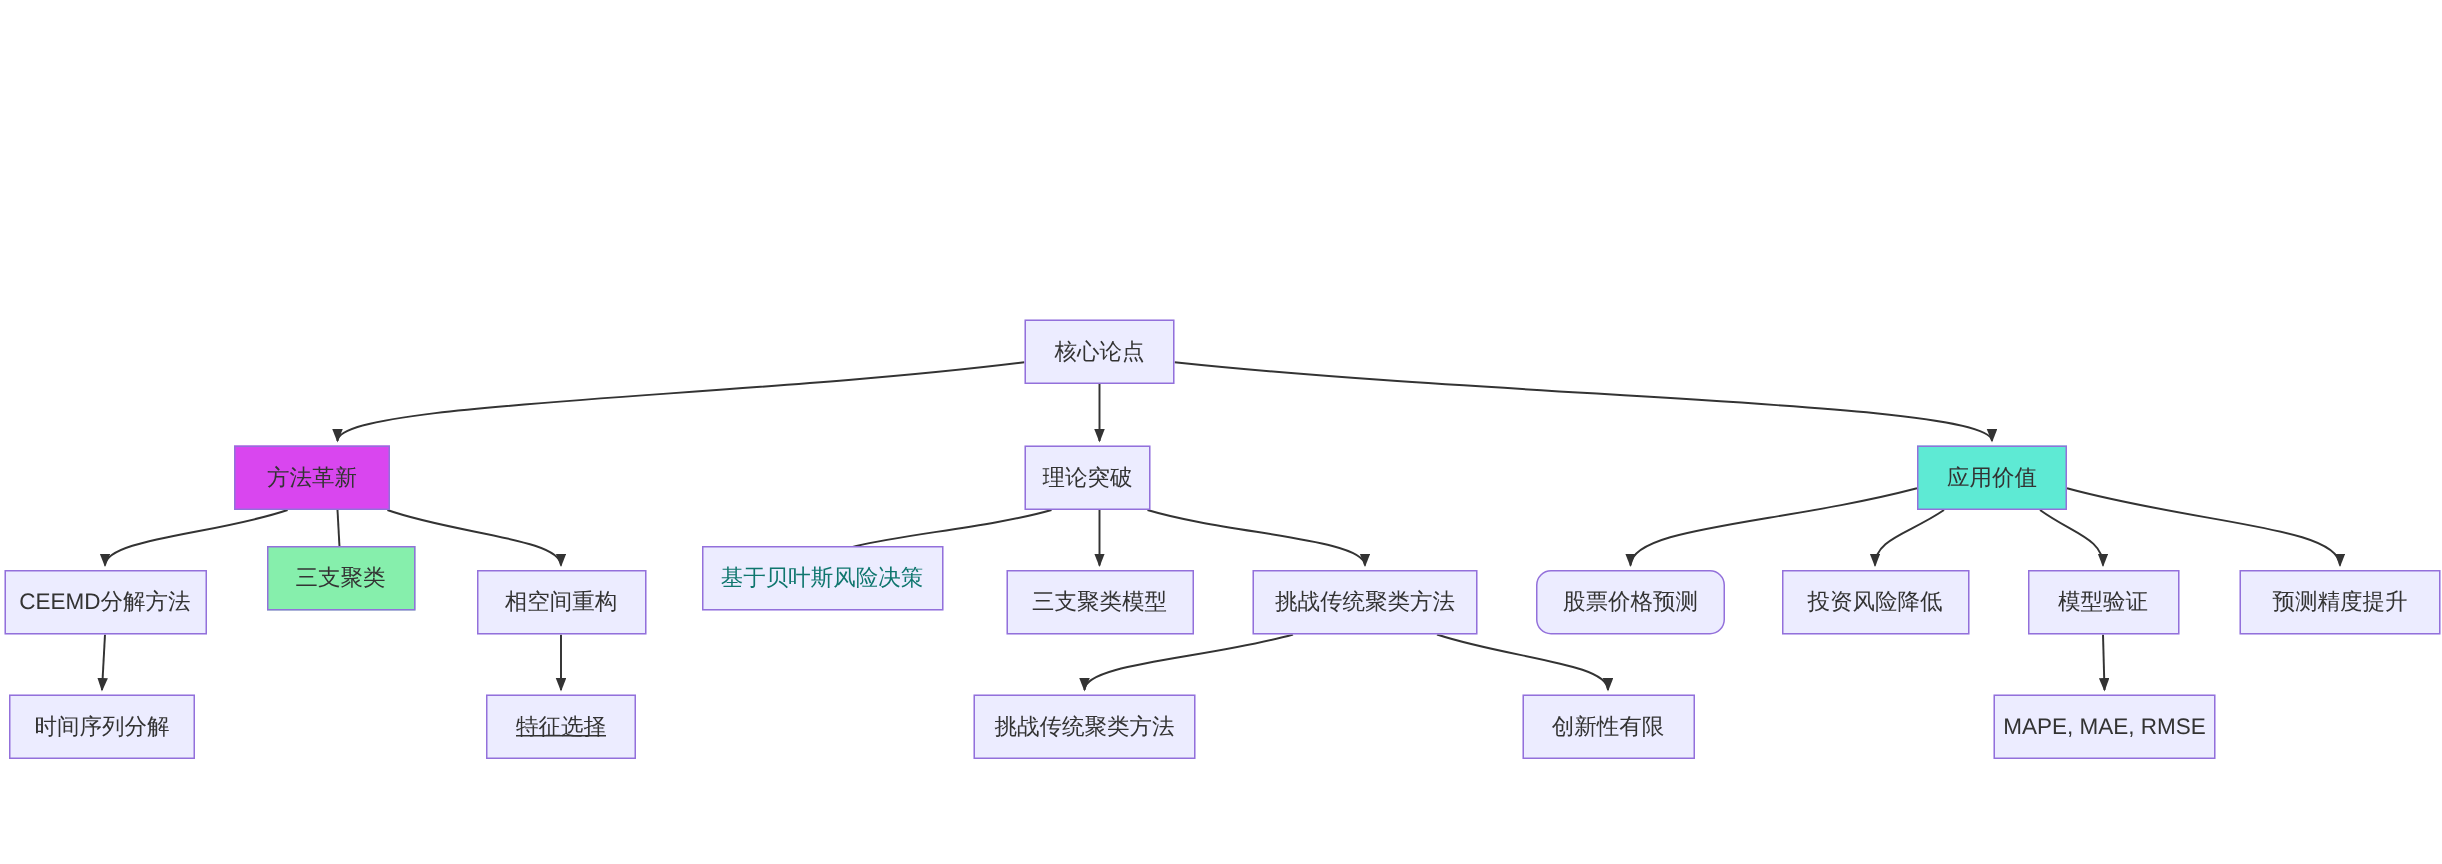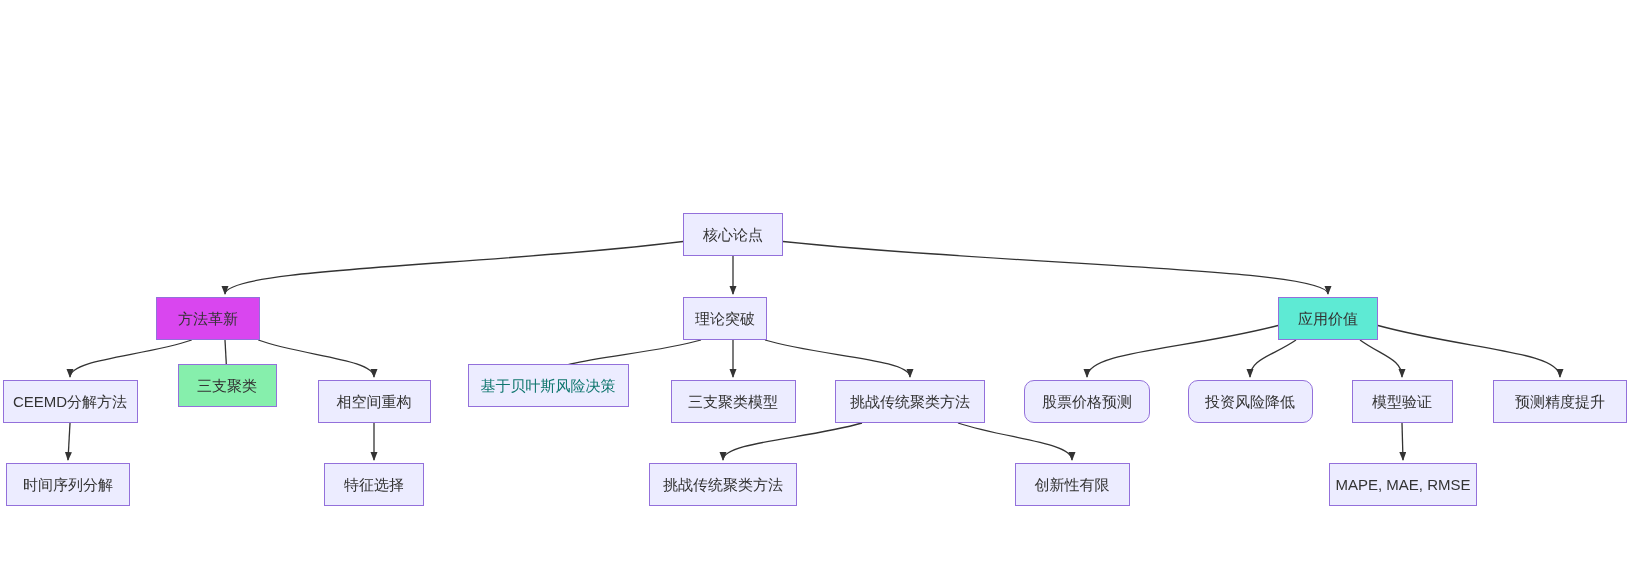--- a/index.html
+++ b/index.html
@@ -78,22 +78,22 @@
       <div class="node" style="left: 156px; top: 297px; width: 104px; height: 43px; background: #d946ef; border-color: rgb(147, 112, 219); color: rgb(51, 51, 51);">方法革新</div>
       <div class="node" style="left: 683px; top: 297px; width: 84px; height: 43px; background: rgb(236, 236, 255); border-color: rgb(147, 112, 219); color: rgb(51, 51, 51);">理论突破</div>
       <div class="node" style="left: 1278px; top: 297px; width: 100px; height: 43px; background: #5eead4; border-color: rgb(147, 112, 219); color: rgb(51, 51, 51);">应用价值</div>
       <div class="node" style="left: 2.5px; top: 380px; width: 135px; height: 43px; background: rgb(236, 236, 255); border-color: rgb(147, 112, 219); color: rgb(51, 51, 51); text-align: center;">CEEMD分解方法</div>
       <div class="node" style="left: 177.5px; top: 364px; width: 99px; height: 43px; background: #86efac; border-color: rgb(147, 112, 219); color: rgb(51, 51, 51);">三支聚类</div>
       <div class="node" style="left: 317.5px; top: 380px; width: 113px; height: 43px; background: rgb(236, 236, 255); border-color: rgb(147, 112, 219); color: rgb(51, 51, 51);">相空间重构</div>
       <div class="node" style="left: 467.5px; top: 364px; width: 161px; height: 43px; background: rgb(236, 236, 255); border-color: rgb(147, 112, 219); color: #0f766e;">基于贝叶斯风险决策</div>
       <div class="node" style="left: 670.5px; top: 380px; width: 125px; height: 43px; background: rgb(236, 236, 255); border-color: rgb(147, 112, 219); color: rgb(51, 51, 51);">三支聚类模型</div>
       <div class="node" style="left: 835px; top: 380px; width: 150px; height: 43px; background: rgb(236, 236, 255); border-color: rgb(147, 112, 219); color: rgb(51, 51, 51);">挑战传统聚类方法</div>
       <div class="node" style="left: 1024px; top: 380px; width: 126px; height: 43px; background: rgb(236, 236, 255); border-color: rgb(147, 112, 219); color: rgb(51, 51, 51); border-radius: 10px;">股票价格预测</div>
-      <div class="node" style="left: 1187.5px; top: 380px; width: 125px; height: 43px; background: rgb(236, 236, 255); border-color: rgb(147, 112, 219); color: rgb(51, 51, 51); border-radius: 10px;">投资风险降低</div>
+      <div class="node" style="left: 1187.5px; top: 380px; width: 125px; height: 43px; background: rgb(236, 236, 255); border-color: rgb(147, 112, 219); color: rgb(51, 51, 51);">投资风险降低</div>
       <div class="node" style="left: 1351.5px; top: 380px; width: 101px; height: 43px; background: rgb(236, 236, 255); border-color: rgb(147, 112, 219); color: rgb(51, 51, 51);">模型验证</div>
       <div class="node" style="left: 1493px; top: 380px; width: 134px; height: 43px; background: rgb(236, 236, 255); border-color: rgb(147, 112, 219); color: rgb(51, 51, 51);">预测精度提升</div>
       <div class="node" style="left: 6px; top: 463px; width: 124px; height: 43px; background: rgb(236, 236, 255); border-color: rgb(147, 112, 219); color: rgb(51, 51, 51);">时间序列分解</div>
-      <div class="node" style="left: 324px; top: 463px; width: 100px; height: 43px; background: rgb(236, 236, 255); border-color: rgb(147, 112, 219); color: rgb(51, 51, 51);">特征选择</div>
+      <div class="node" style="left: 324px; top: 463px; width: 100px; height: 43px; background: rgb(236, 236, 255); border-color: rgb(147, 112, 219); color: rgb(51, 51, 51); text-decoration: underline;">特征选择</div>
       <div class="node" style="left: 649px; top: 463px; width: 148px; height: 43px; background: rgb(236, 236, 255); border-color: rgb(147, 112, 219); color: rgb(51, 51, 51);">挑战传统聚类方法</div>
       <div class="node" style="left: 1014.5px; top: 463px; width: 115px; height: 43px; background: rgb(236, 236, 255); border-color: rgb(147, 112, 219); color: rgb(51, 51, 51);">创新性有限</div>
       <div class="node" style="left: 1329px; top: 463px; width: 148px; height: 43px; background: rgb(236, 236, 255); border-color: rgb(147, 112, 219); color: rgb(51, 51, 51);">MAPE, MAE, RMSE</div>
     </div>
 </div>
 
 </body></html>

